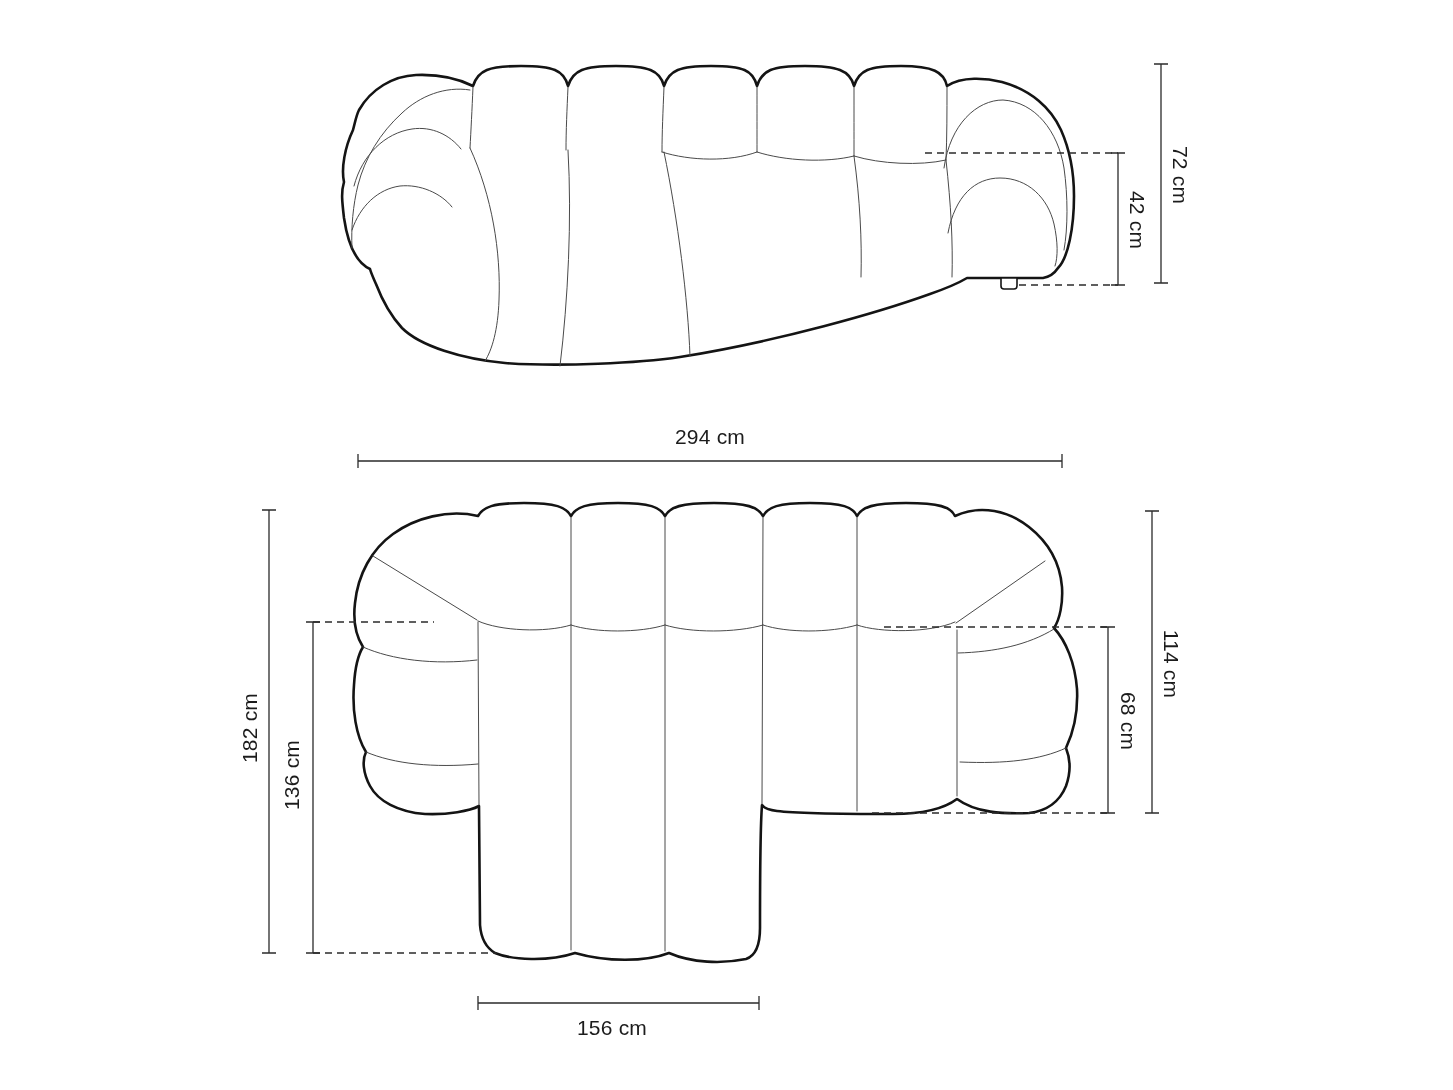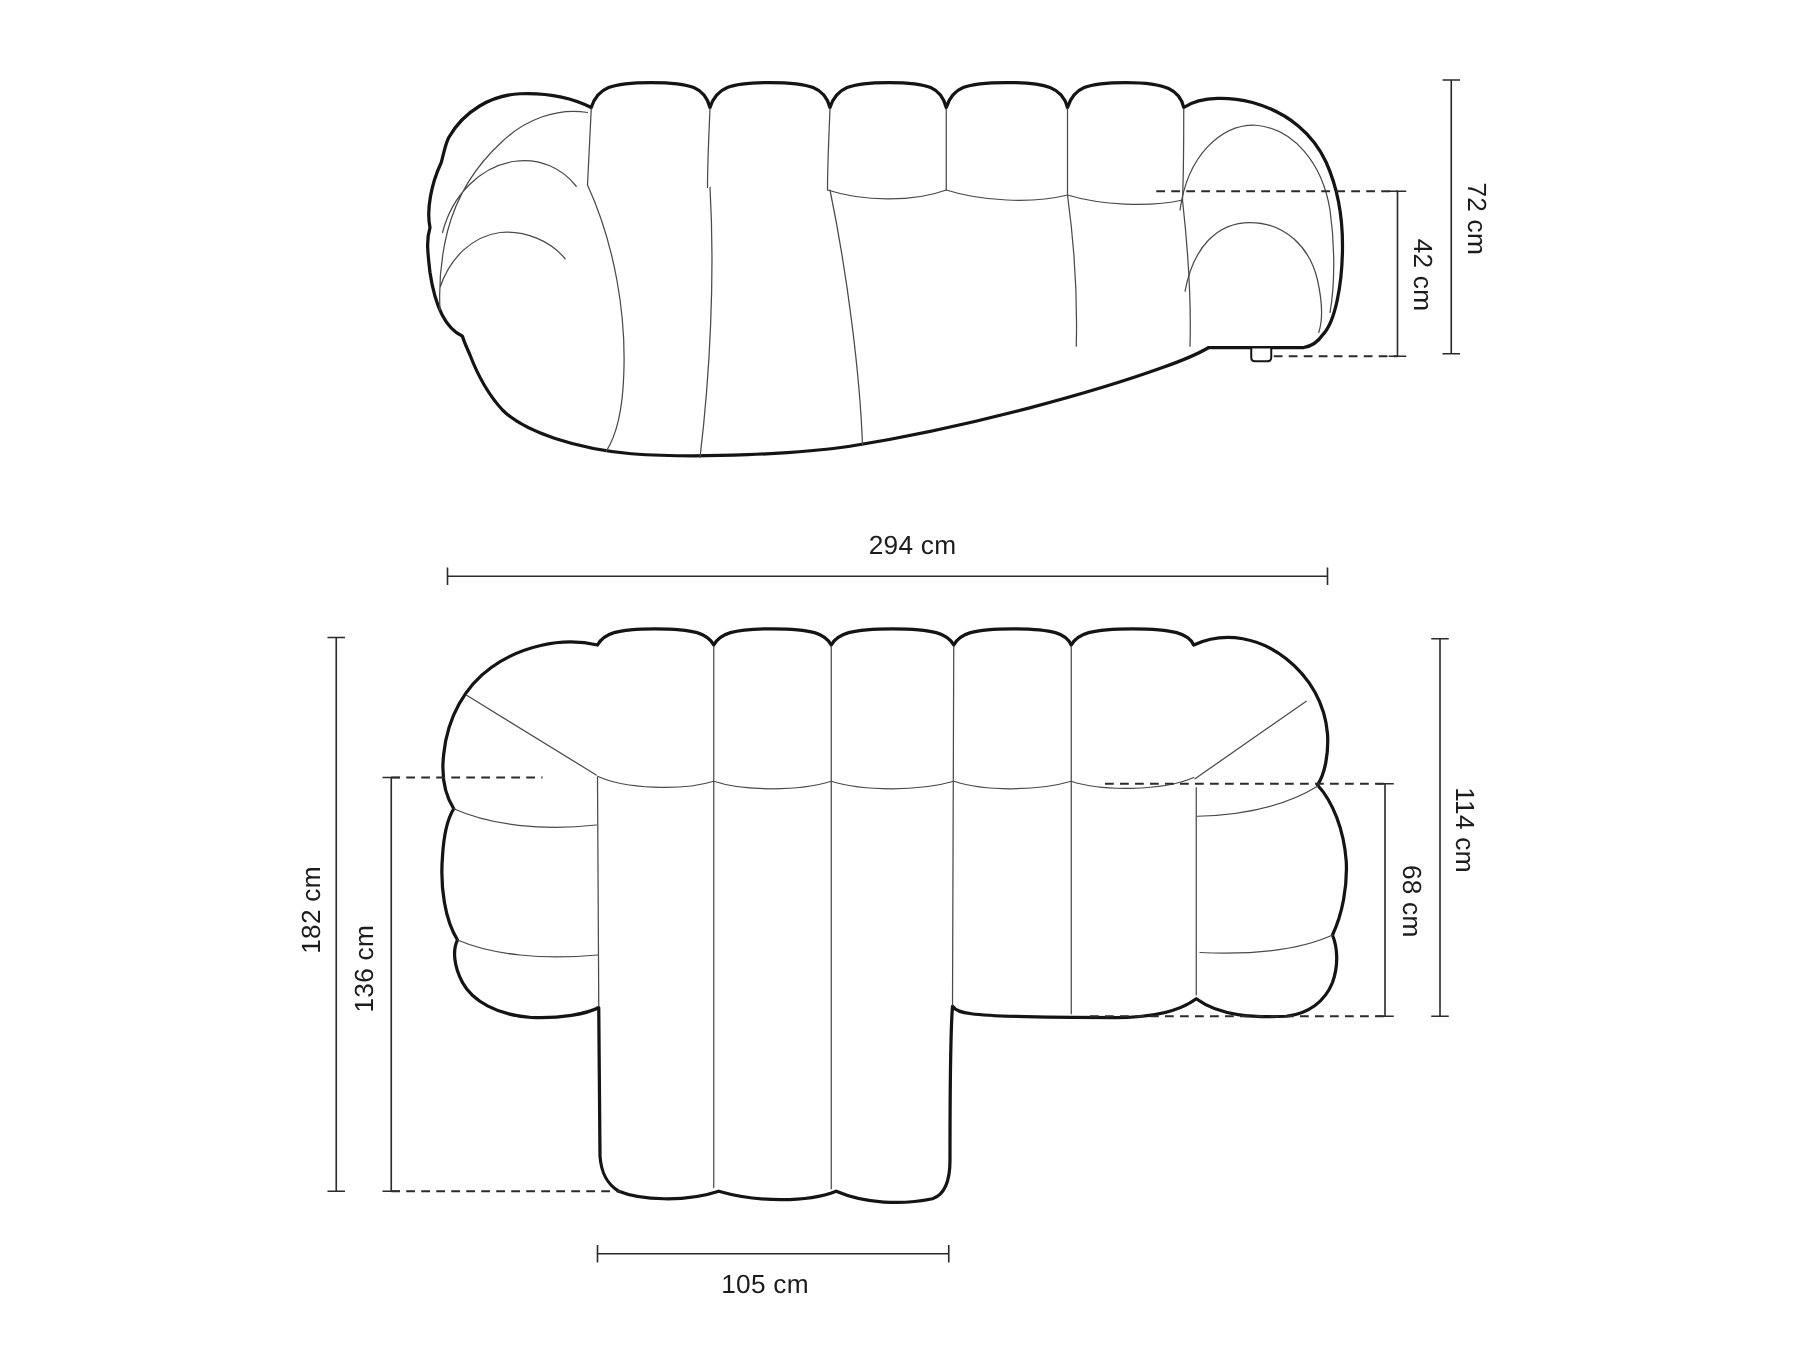--- a/index.html
+++ b/index.html
@@ -192,24 +192,24 @@
       <path class="dimln" d="M 1108,627 L 1108,813 M 1101,627 L 1115,627 M 1101,813 L 1115,813"></path>
 
       <path class="dimln" d="M 478,1003 L 759,1003 M 478,996 L 478,1010 M 759,996 L 759,1010"></path>
     </g>
   </svg>
 
   <div class="dim-label rot-cw" style="left:1180px; top:175px;">72 cm</div>
 
   <div class="dim-label rot-cw" style="left:1137px; top:220px;">42 cm</div>
 
-  <div class="dim-label" style="left:730px; top:437px;">294 cm</div>
+  <div class="dim-label" style="left:710px; top:437px;">294 cm</div>
 
   <div class="dim-label rot-ccw" style="left:250px; top:728px;">182 cm</div>
 
   <div class="dim-label rot-ccw" style="left:292px; top:775px;">136 cm</div>
 
   <div class="dim-label rot-cw" style="left:1171px; top:664px;">114 cm</div>
 
   <div class="dim-label rot-cw" style="left:1128px; top:721px;">68 cm</div>
 
-  <div class="dim-label" style="left:612px; top:1028px;">105 cm</div>
+  <div class="dim-label" style="left:612px; top:1028px;">156 cm</div>
 </div>
 
 </body></html>

